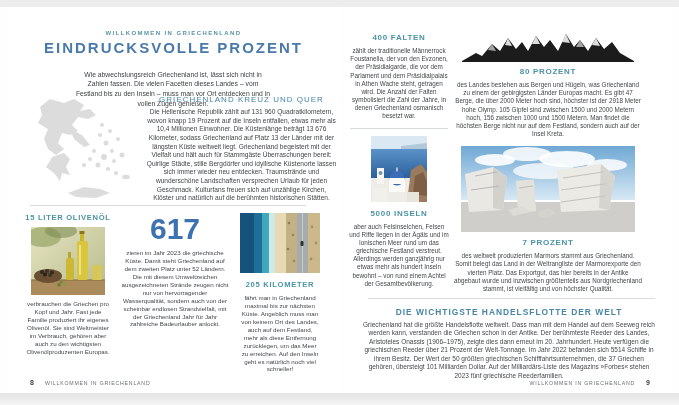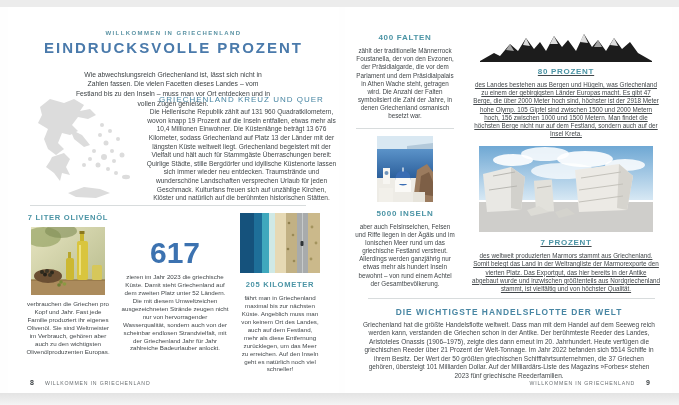--- a/index.html
+++ b/index.html
@@ -27,44 +27,44 @@
   .kreuz-text p{margin:0;font-size:6.6px;line-height:1.31;text-align:center;}
 
   .hr{position:absolute;border:none;border-top:1px solid #d8dcdd;margin:0;}
   .hr-left{top:198px;left:22px;width:276px;}
   .hr-right{top:291px;left:23px;width:287px;}
   .hr-inline{border:none;border-top:1px solid #d8dcdd;margin:7px 4px;}
 
   .cols{position:absolute;top:206px;left:16px;display:flex;gap:7px;}
   .col{overflow:hidden;}
   .col-oil{width:88px;}
-  .col-flags{width:112px;margin-top:24px;}
+  .col-flags{width:112px;}
   .col-km{width:84px;}
   .col-head{font-size:7.6px;font-weight:bold;letter-spacing:0.7px;color:#4b94a5;
             text-align:center;margin:0 0 5px 0;}
   .col p{margin:5px 2px 0 2px;font-size:6.2px;line-height:1.28;text-align:center;}
   .photo{margin:0 auto;overflow:hidden;}
   .photo svg{display:block;}
   .oil-photo{width:74px;height:68px;}
   .road-photo{width:80px;height:60px;margin-bottom:7px;}
   .big-number{font-size:30px;font-weight:bold;color:#3c72b0;text-align:center;
               line-height:1;margin-top:1px;}
   .blue-head{font-size:9px;font-weight:bold;letter-spacing:1px;color:#3c72b0;
              text-align:center;margin:3px 0 0 0;}
 
   .footer{position:absolute;top:372px;font-size:5.2px;letter-spacing:0.8px;color:#6a6f72;}
   .footer-left{left:22px;}
   .footer-right{right:22px;text-align:right;}
   .pagenum{font-size:7px;font-weight:bold;color:#3a3f42;letter-spacing:0;}
   .footer-left .pagenum{margin-right:11px;}
   .footer-right .pagenum{margin-left:11px;}
 
-  .right-cols{position:absolute;top:22px;left:7px;display:flex;gap:12px;}
+  .right-cols{position:absolute;top:22px;left:1px;display:flex;gap:0;}
   .rcol-left{width:106px;}
-  .rcol-right{width:192px;text-decoration:underline;}
+  .rcol-right{width:192px;}
   .rcol-left .col-head,.rcol-right .col-head{font-size:8px;margin:4px 0 5px 0;}
   .rcol-left p,.rcol-right p{margin:0 2px;font-size:6.3px;line-height:1.3;text-align:center;}
   .church-photo{width:56px;height:66px;margin:5px auto 7px auto;}
   .mountain-art{width:172px;height:34px;margin:0 auto 4px auto;}
   .marble-photo{width:174px;height:86px;margin:8px auto 6px auto;}
 
   .fleet{position:absolute;top:300px;left:16px;width:296px;text-align:center;}
   .fleet-head{font-size:8.4px;font-weight:bold;letter-spacing:1px;color:#4886a3;margin:0 0 4px 0;}
   .fleet p{margin:0;font-size:6.5px;line-height:1.3;text-align:center;}
 </style>
@@ -110,21 +110,21 @@
       <div class="kreuz-text">
         <h2 class="sec-head">GRIECHENLAND KREUZ UND QUER</h2>
         <p>Die Hellenische Republik zählt auf 131 960 Quadratkilometern, wovon knapp 19 Prozent auf die Inseln entfallen, etwas mehr als 10,4 Millionen Einwohner. Die Küstenlänge beträgt 13 676 Kilometer, sodass Griechenland auf Platz 13 der Länder mit der längsten Küste weltweit liegt. Griechenland begeistert mit der Vielfalt und hält auch für Stammgäste Überraschungen bereit: Quirlige Städte, stille Bergdörfer und idyllische Küstenorte lassen sich immer wieder neu entdecken. Traumstrände und wunderschöne Landschaften versprechen Urlaub für jeden Geschmack. Kulturfans freuen sich auf unzählige Kirchen, Klöster und natürlich auf die berühmten historischen Stätten.</p>
       </div>
     </div>
 
     <hr class="hr hr-left">
 
     <div class="cols">
       <div class="col col-oil">
-        <h3 class="col-head">7 LITER OLIVENÖL</h3>
+        <h3 class="col-head">15 LITER OLIVENÖL</h3>
         <div class="photo oil-photo">
           <svg width="74" height="68" viewBox="0 0 74 68">
             <defs>
               <linearGradient id="oilbg" x1="0" y1="0" x2="1" y2="1">
                 <stop offset="0" stop-color="#e6e4c0"></stop>
                   <stop offset="1" stop-color="#b6ba8b"></stop>
               </linearGradient>
             </defs>
             <rect width="74" height="68" fill="url(#oilbg)"></rect>
             <ellipse cx="12" cy="10" rx="18" ry="10" fill="#97a465" opacity="0.7"></ellipse>

